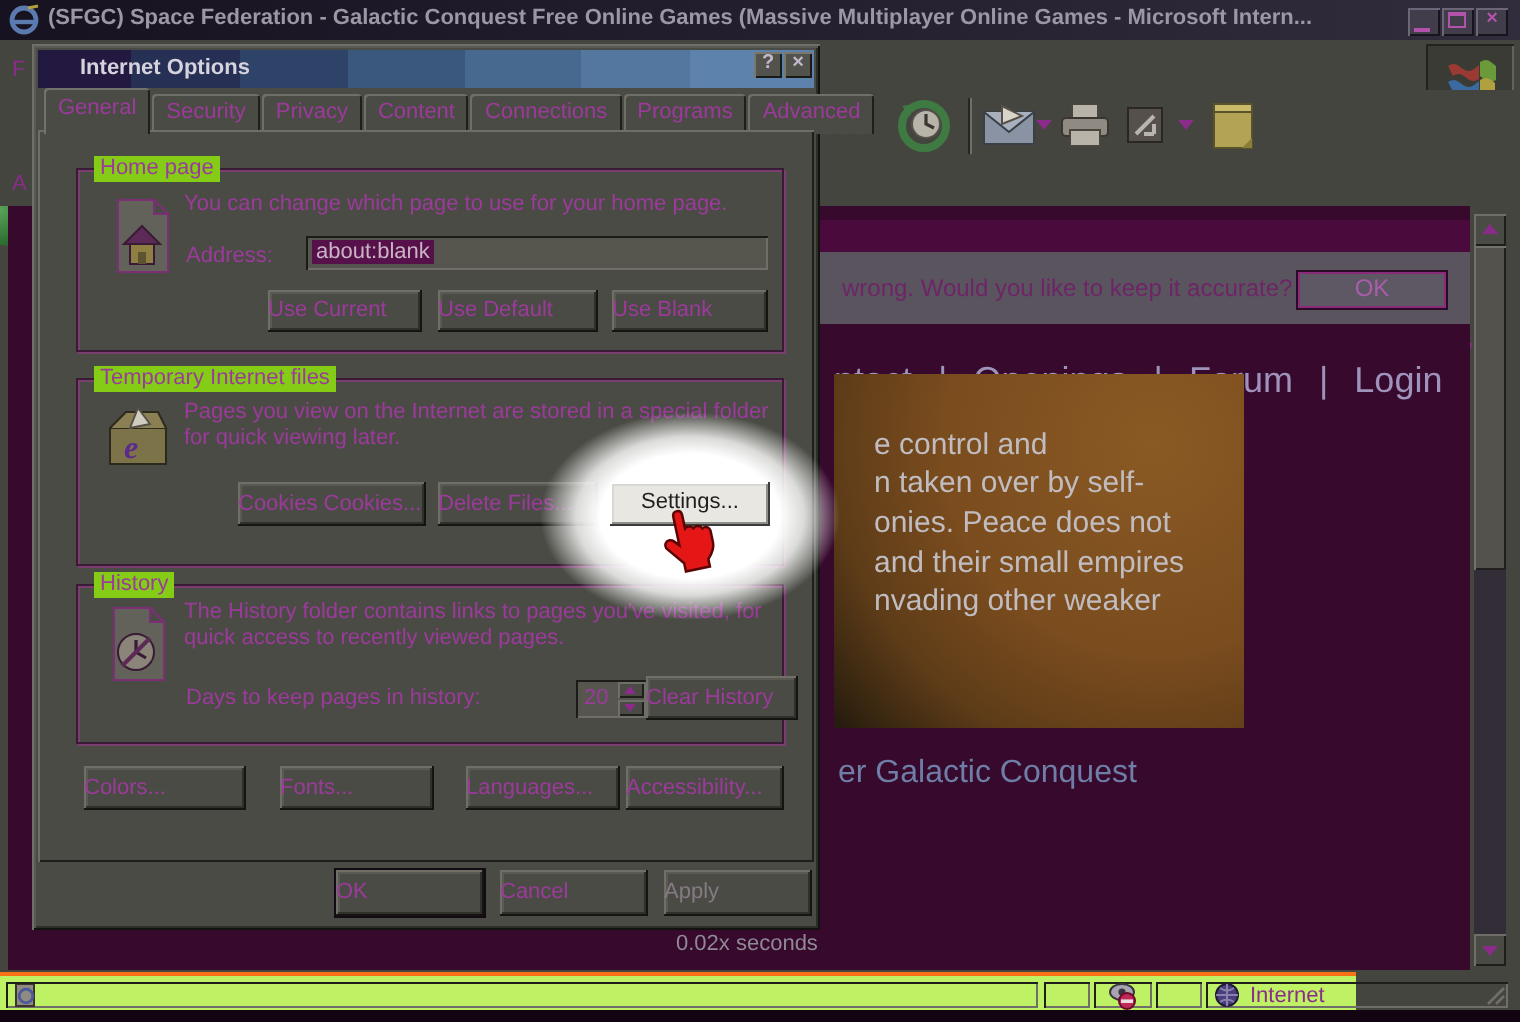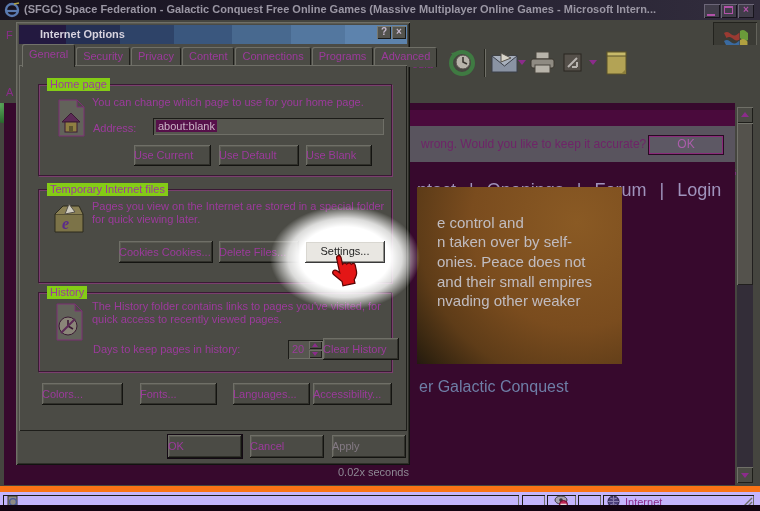--- a/index.html
+++ b/index.html
@@ -52,21 +52,21 @@
   .timing{color:#8e8994;}
   
   .sb-btn{position:absolute;left:737px;width:16px;height:16px;background:#4b4b45;
     box-shadow:inset 1px 1px 0 #6f6f67,inset -1px -1px 0 #1e1e1a;}
   .sb-tri-up{position:absolute;left:4px;top:5px;width:0;height:0;border-left:4px solid transparent;border-right:4px solid transparent;border-bottom:5px solid #8b2c8b;}
   .sb-tri-dn{position:absolute;left:4px;top:6px;width:0;height:0;border-left:4px solid transparent;border-right:4px solid transparent;border-top:5px solid #8b2c8b;}
   .sb-track{left:737px;top:123px;width:16px;height:344px;background:#332d38;}
   .sb-thumb{left:737px;top:123px;width:16px;height:162px;background:#54524c;
     box-shadow:inset 1px 1px 0 #73736b,inset -1px -1px 0 #211f1e;}
   
-  .statusbar{left:0;top:486px;width:760px;height:19px;background:#c4b5fd;border-top:6px solid #f97316;}
+  .statusbar{left:0;top:486px;width:678px;height:19px;background:#bef264;border-top:2px solid #f97316;}
   .spanel{position:absolute;top:3px;height:13px;box-shadow:inset 1px 1px 0 #1e1e1a,inset -1px -1px 0 #6f6f67;}
   .bottomstrip{left:0;top:505px;width:760px;height:6px;background:#130411;}
   
   .dialog{left:16px;top:22px;width:394px;height:443px;background:#4b4b45;z-index:10;
     box-shadow:inset 1px 1px 0 #6f6f67,inset -1px -1px 0 #121210,inset 2px 2px 0 #5a5a52,inset -2px -2px 0 #2e2e28;}
   .dlg-title{left:3px;top:3px;width:388px;height:19px;
     background:linear-gradient(to right,#231940 0%,#231940 12%,#253054 12%,#253054 26%,#2e4368 26%,#2e4368 40%,#3a577e 40%,#3a577e 55%,#48698f 55%,#48698f 70%,#53779f 70%,#53779f 84%,#5d83ad 84%);
     color:#d6d2de;font-weight:bold;line-height:19px;padding-left:21px;}
   .dlg-sysbtn{position:absolute;top:4px;width:14px;height:13px;background:#53534d;
     box-shadow:inset 1px 1px 0 #78786f,inset -1px -1px 0 #1a1a16;
@@ -272,21 +272,21 @@
           <path d="M20 2 L20 9 L27 9 Z" fill="#4b4b45" stroke="#7c2f74"></path>
           <path d="M5 24 L14 15 L23 24 Z" fill="#5c2a56" stroke="#3a1a34"></path>
           <rect x="8" y="24" width="12" height="10" fill="#8f7f42" stroke="#3a1a34"></rect>
           <rect x="12" y="28" width="4" height="6" fill="#5c5430"></rect>
         </svg>
         <span class="dlgtext" style="left:53px;top:11px">You can change which page to use for your home page.</span>
         <span class="dlgtext" style="left:54px;top:37px">Address:</span>
         <div class="addr-field" style="left:114px;top:33px;width:231px;height:17px"><span class="sel">about:blank</span></div>
         <div class="btn" style="left:95px;top:60px;width:77px;height:21px;line-height:21px">Use Current</div>
         <div class="btn" style="left:180px;top:60px;width:80px;height:21px;line-height:21px">Use Default</div>
-        <div class="btn" style="left:267px;top:60px;width:66px;height:21px;line-height:21px">Use Blank</div>
+        <div class="btn" style="left:267px;top:60px;width:78px;height:21px;line-height:21px">Use Blank</div>
       </div>
 
       <div class="group" style="left:19px;top:124px;width:354px;height:94px">
         <span class="legend">Temporary Internet files</span>
         <svg style="position:absolute;left:14px;top:12px" width="34" height="34" viewBox="0 0 34 34">
           <path d="M2 12 L2 30 L30 30 L30 12 Z" fill="#7c7348" stroke="#2c2a1c"></path>
           <path d="M2 12 L10 4 L26 4 L30 12" fill="#8a8054" stroke="#2c2a1c"></path>
           <path d="M16 2 L22 10 L12 12 Z" fill="#d0ccc0" stroke="#55514a"></path>
           <text x="9" y="27" font-size="16" font-weight="bold" fill="#5c2a8c" font-family="Liberation Serif, serif" font-style="italic">e</text>
         </svg>

